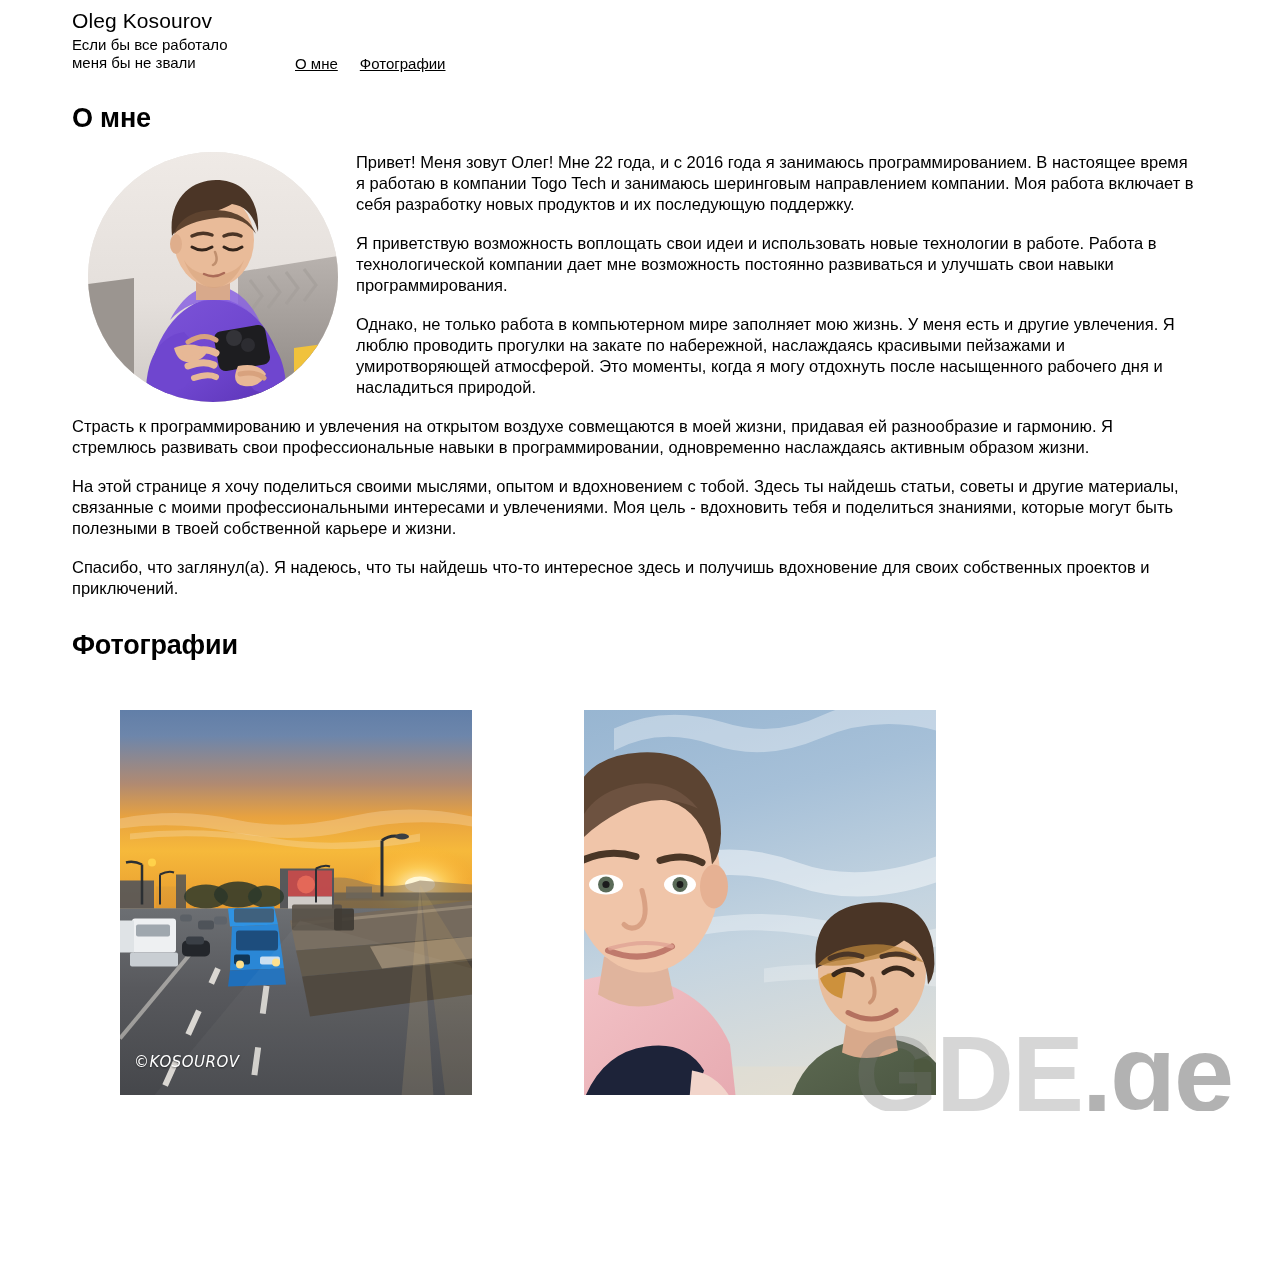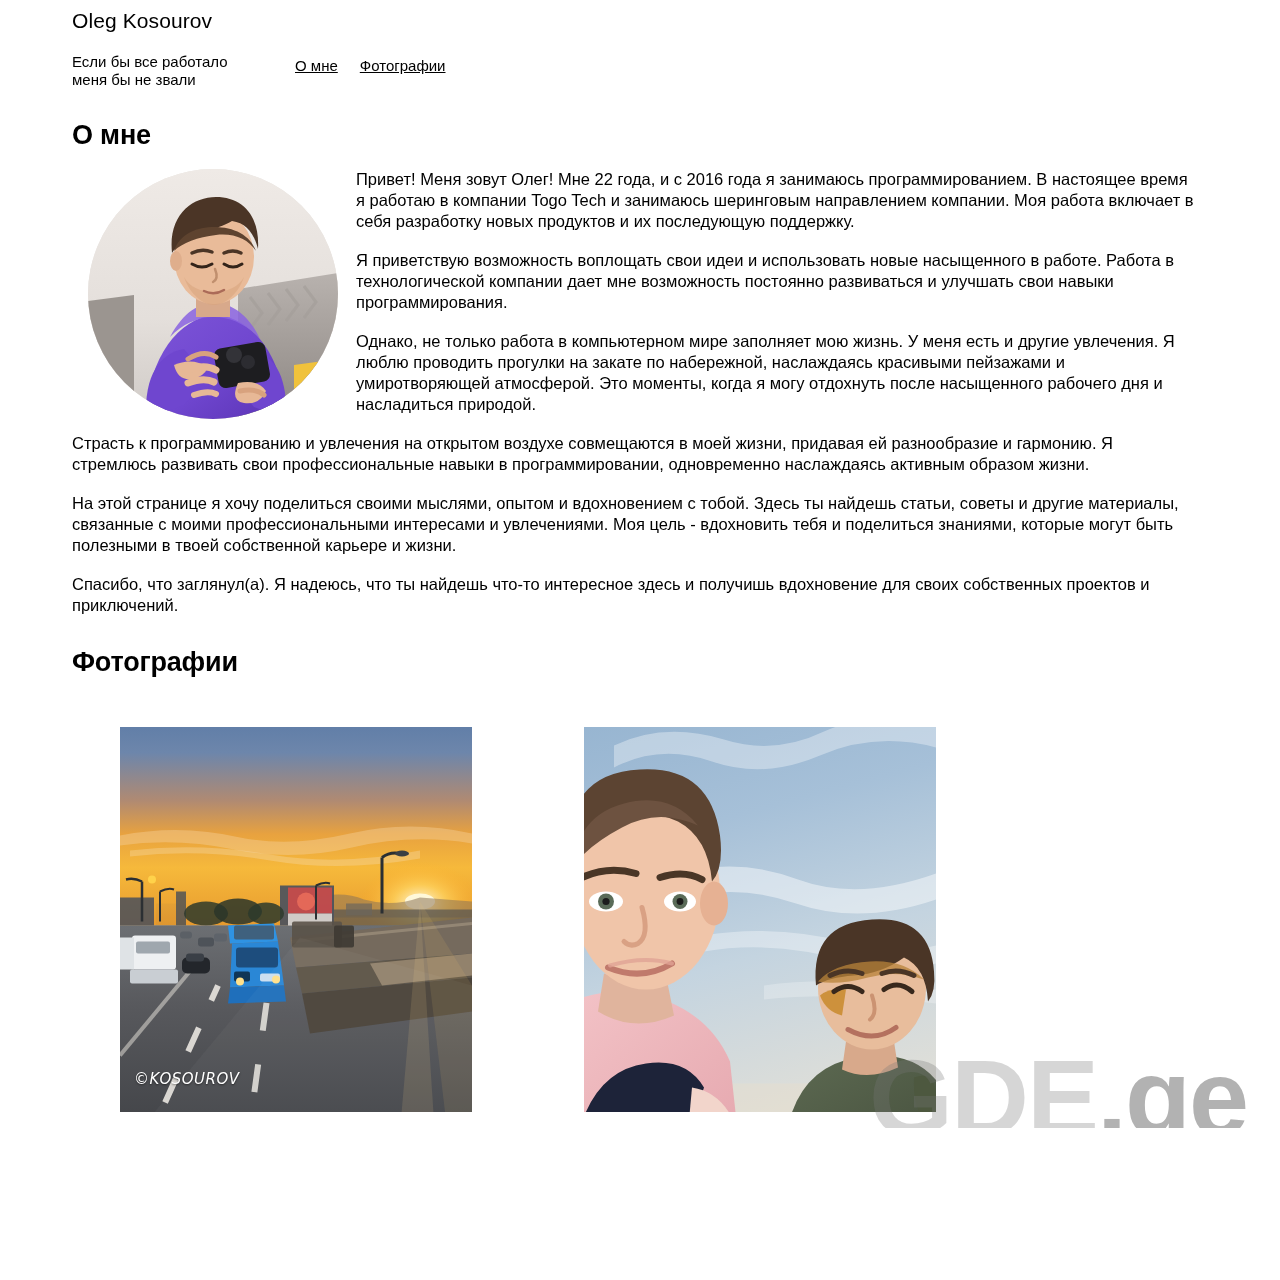--- a/index.html
+++ b/index.html
@@ -11,38 +11,38 @@
     font-family: "Liberation Sans", "DejaVu Sans", sans-serif;
     color: #000000;
     -webkit-font-smoothing: antialiased;
   }
 
   .page { width: 1280px; position: relative; overflow: hidden; }
 
   
   .site-header {
     display: flex;
-    align-items: center;
+    align-items: flex-end;
     padding: 8px 0 0 72px;
     gap: 48px;
   }
   .brand { line-height: 1.0; }
   .brand-title {
     font-size: 21px;
     font-weight: 400;
     letter-spacing: 0.1px;
     line-height: 26px;
     margin: 0;
     white-space: nowrap;
   }
   .brand-tagline {
     font-size: 15px;
     font-weight: 400;
     line-height: 18px;
-    margin: 19px 0 0 0;
+    margin: 2px 0 0 0;
     max-width: 175px;
   }
   .site-nav {
     display: flex;
     gap: 22px;
     align-items: flex-start;
     padding-top: 33px;
   }
   .nav-link {
     font-size: 15px;
@@ -130,29 +130,28 @@
     position: absolute;
     left: 848px;
     top: 1020px;
     width: 430px;
     height: 215px;
     pointer-events: none;
     z-index: 5;
   }
   .wm-main {
     position: absolute;
-    left: 21px;
+    left: 6px;
     top: 0px;
     font-size: 108px;
     font-weight: bold;
     letter-spacing: -2px;
     line-height: 1;
     color: rgba(120,120,120,0.30);
     white-space: nowrap;
-    margin-top: 24px;
   }
   .wm-main .ge {
     color: rgba(130,130,130,0.62);
   }
   .wm-dot {
     position: absolute;
     left: 313px;
     top: 148px;
     width: 17px;
     height: 17px;
@@ -255,21 +254,21 @@
           <path d="M98 202 q18 -8 30 -1" stroke="#e7b896" stroke-width="7" fill="none" stroke-linecap="round"></path>
           <path d="M100 214 q16 -6 26 -1" stroke="#e7b896" stroke-width="7" fill="none" stroke-linecap="round"></path>
           <path d="M106 226 q14 -5 22 -1" stroke="#e7b896" stroke-width="6" fill="none" stroke-linecap="round"></path>
 
           <path d="M150 214 q20 -4 28 8 q-6 14 -22 12 q-14 -2 -6 -20 Z" fill="#e7b896"></path>
           <path d="M152 222 q16 -3 24 4" stroke="#d8a27e" stroke-width="5" fill="none" stroke-linecap="round"></path>
         </svg>
       </div>
 
       <p class="body-text">Привет! Меня зовут Олег! Мне 22 года, и с 2016 года я занимаюсь программированием. В настоящее время я работаю в компании Togo Tech и занимаюсь шеринговым направлением компании. Моя работа включает в себя разработку новых продуктов и их последующую поддержку.</p>
-      <p class="body-text">Я приветствую возможность воплощать свои идеи и использовать новые насыщенного в работе. Работа в технологической компании дает мне возможность постоянно развиваться и улучшать свои навыки программирования.</p>
+      <p class="body-text">Я приветствую возможность воплощать свои идеи и использовать новые технологии в работе. Работа в технологической компании дает мне возможность постоянно развиваться и улучшать свои навыки программирования.</p>
       <p class="body-text">Однако, не только работа в компьютерном мире заполняет мою жизнь. У меня есть и другие увлечения. Я люблю проводить прогулки на закате по набережной, наслаждаясь красивыми пейзажами и умиротворяющей атмосферой. Это моменты, когда я могу отдохнуть после насыщенного рабочего дня и насладиться природой.</p>
       <div class="clear"></div>
       <p class="body-text">Страсть к программированию и увлечения на открытом воздухе совмещаются в моей жизни, придавая ей разнообразие и гармонию. Я стремлюсь развивать свои профессиональные навыки в программировании, одновременно наслаждаясь активным образом жизни.</p>
       <p class="body-text">На этой странице я хочу поделиться своими мыслями, опытом и вдохновением с тобой. Здесь ты найдешь статьи, советы и другие материалы, связанные с моими профессиональными интересами и увлечениями. Моя цель - вдохновить тебя и поделиться знаниями, которые могут быть полезными в твоей собственной карьере и жизни.</p>
       <p class="body-text">Спасибо, что заглянул(а). Я надеюсь, что ты найдешь что-то интересное здесь и получишь вдохновение для своих собственных проектов и приключений.</p>
     </div>
 
     <h2 class="gallery-heading">Фотографии</h2>
 
     <div class="gallery">

